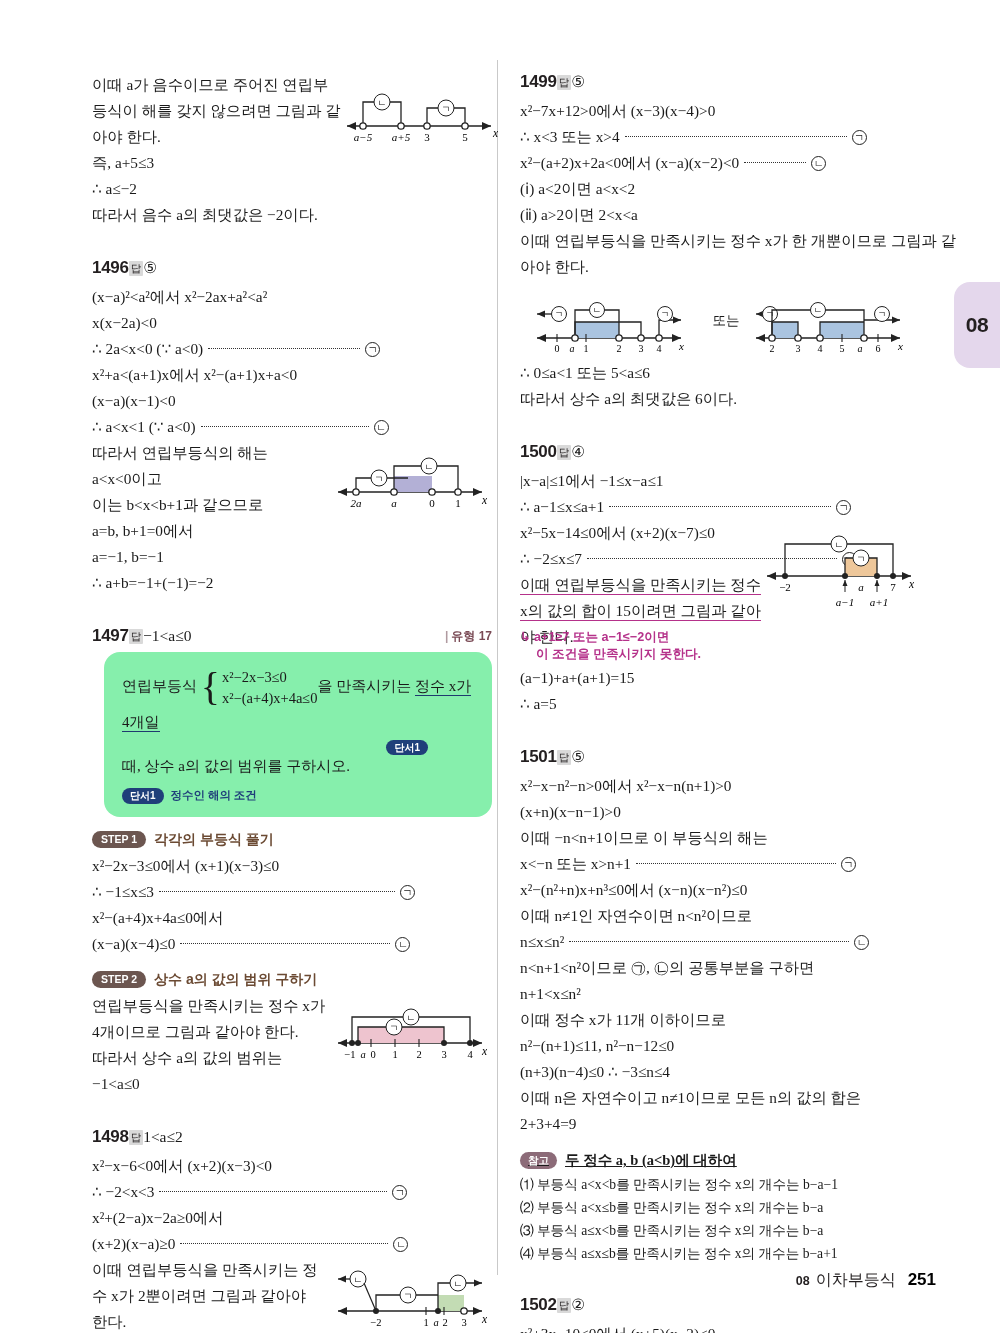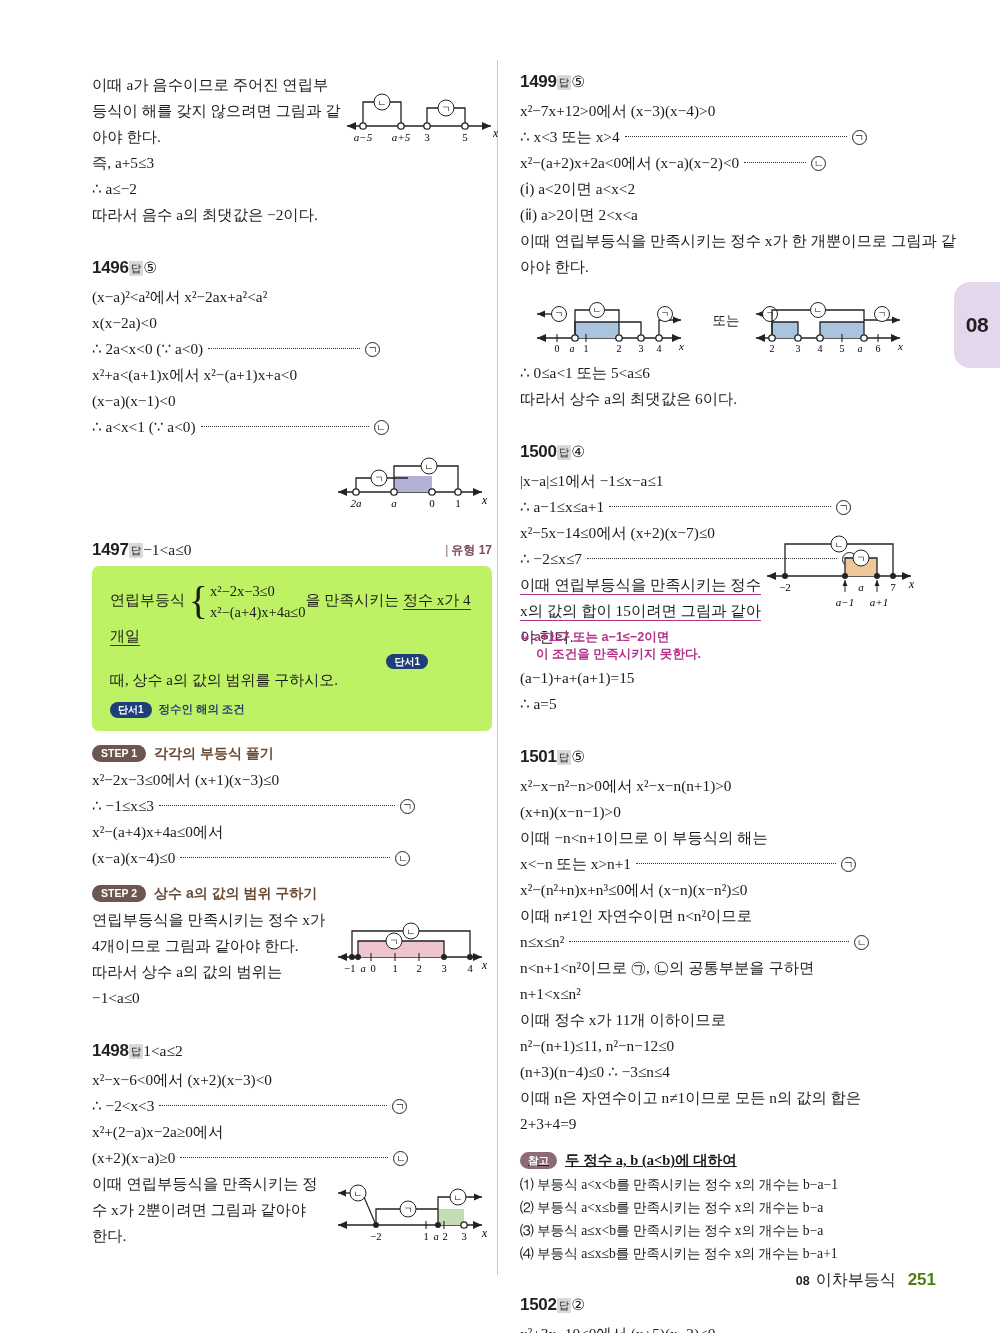--- a/index.html
+++ b/index.html
@@ -47,21 +47,21 @@
 
   
   .footer {
     position: absolute;
     right: 64px; bottom: 42px;
     display: flex; align-items: baseline; gap: 6px;
     font-family: "Liberation Sans", sans-serif;
   }
   .footer .chap { font-weight: bold; font-size: 12.5px; color: #231f20; }
   .footer .chaptitle { font-size: 16px; color: #231f20; }
-  .footer .pageno { font-weight: bold; font-size: 17px; color: #4d7c0f; margin-left: 6px; }
+  .footer .pageno { font-weight: bold; font-size: 17px; color: #000000; margin-left: 6px; }
 
   
   .prob-head {
     display: flex; align-items: baseline; 
     margin: 0 0 6px 0;
     position: relative;
   }
   .prob-num {
     font-family: "Liberation Sans", sans-serif;
     font-weight: bold; font-size: 17px; color: #231f20;
@@ -108,24 +108,24 @@
     width: 15px; height: 15px;
     line-height: 13px;
     text-align: center;
     font-size: 10px;
     vertical-align: 1px;
   }
   .spacer-lg { height: 30px; }
 
   
   .qbox {
-    background: #bef264;
-    border-radius: 7px;
+    background: #86efac;
+    border-radius: 16px;
     padding: 15px 16px 13px 18px;
-    margin: 6px 0 14px 0;
+    margin: 6px 0 14px 12px;
   }
   .qbox .qline { font-size: 15px; line-height: 27px; }
   .brace-wrap { display: inline-flex; align-items: center; vertical-align: middle; }
   .brace {
     font-size: 40px; line-height: 34px; font-weight: 300;
     margin-right: 2px; position: relative; top: -1px;
   }
   .brace-lines { display: inline-block; font-size: 14.5px; line-height: 21px; }
   .uline { border-bottom: 1.4px solid #1e3a6e; padding-bottom: 1px; }
   .badge-danseo {
@@ -250,20 +250,28 @@
     <p class="ln">
       <span>∴ 2a&lt;x&lt;0 (∵ a&lt;0)</span><span class="leader" style="width:152px"></span><span class="circ">ㄱ</span>
     </p>
     <p class="ln">x²+a&lt;(a+1)x에서 x²−(a+1)x+a&lt;0</p>
     <p class="ln">(x−a)(x−1)&lt;0</p>
     <p class="ln">
       <span>∴ a&lt;x&lt;1 (∵ a&lt;0)</span><span class="leader" style="width:168px"></span><span class="circ">ㄴ</span>
     </p>
 
     <div class="row-flex">
+      <div class="txtcol">
+        <p class="ln">따라서 연립부등식의 해는</p>
+        <p class="ln">a&lt;x&lt;0이고</p>
+        <p class="ln">이는 b&lt;x&lt;b+1과 같으므로</p>
+        <p class="ln">a=b, b+1=0에서</p>
+        <p class="ln">a=−1, b=−1</p>
+        <p class="ln">∴ a+b=−1+(−1)=−2</p>
+      </div>
       <div class="figcol fig" style="margin-top:4px;">
         <svg width="160" height="66" viewBox="0 0 160 66">
           <line x1="6" y1="48" x2="150" y2="48" stroke="#222" stroke-width="1.6"></line>
           <polygon points="150,48 141,44 141,52" fill="#222"></polygon>
           <polygon points="6,48 15,44 15,52" fill="#222"></polygon>
           <rect x="62" y="32" width="38" height="16" fill="#b3b0d6"></rect>
           <path d="M24,48 L24,34 L76,34" fill="none" stroke="#222" stroke-width="1.3"></path>
           <circle cx="47" cy="34" r="8" fill="#fff" stroke="#222" stroke-width="1"></circle>
           <text x="47" y="37.5" font-size="9" text-anchor="middle" font-family="'DejaVu Sans',sans-serif">ㄱ</text>
           <path d="M62,48 L62,22 L126,22 L126,48" fill="none" stroke="#222" stroke-width="1.3"></path>

